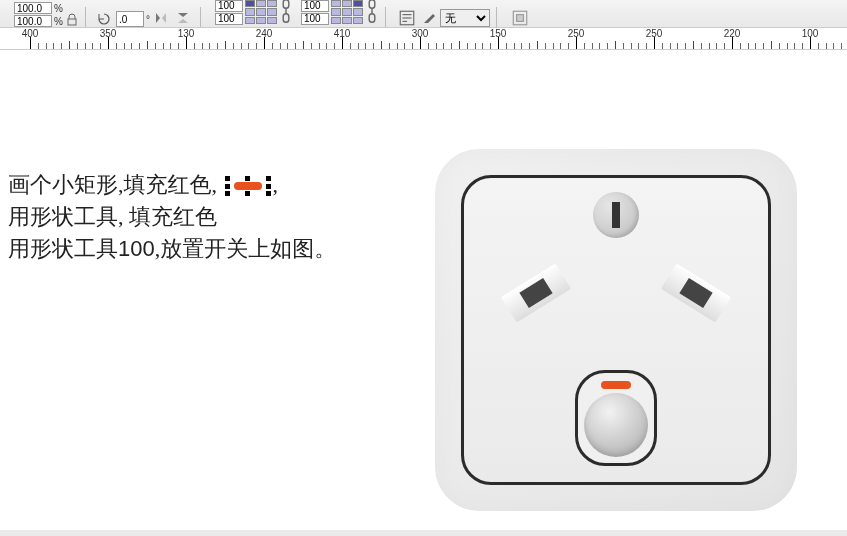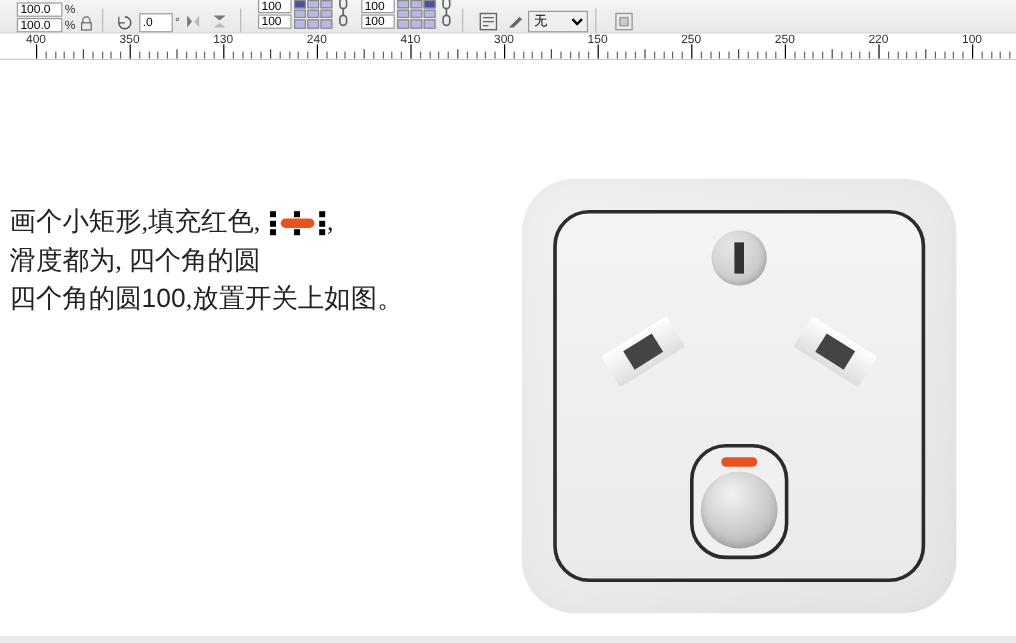--- a/index.html
+++ b/index.html
@@ -347,23 +347,23 @@
 <div class="content">
   <div class="instruction-text">
     <div>
       <span>画个小矩形,填充红色,</span>
       <span class="sel-handles">
         <span class="sh tl"></span><span class="sh tm"></span><span class="sh tr"></span>
         <span class="sh ml"></span><span class="sh mr"></span>
         <span class="sh bl"></span><span class="sh bm"></span><span class="sh br"></span>
       </span>,
     </div>
-    <div>滑度都为, 四个角的圆</div>
+    <div>用形状工具, 填充红色</div>
     <div>
-      <span>四个角的圆</span><span class="num">100</span><span>,放置开关上如图。</span>
+      <span>用形状工具</span><span class="num">100</span><span>,放置开关上如图。</span>
     </div>
   </div>
 
   <div class="socket-wrap">
     <div class="socket-body"></div>
     <div class="socket-inner">
       <div class="top-pin"></div>
       <div class="ang-pin left">
           <div class="outer"></div>
           <div class="inner"></div>

